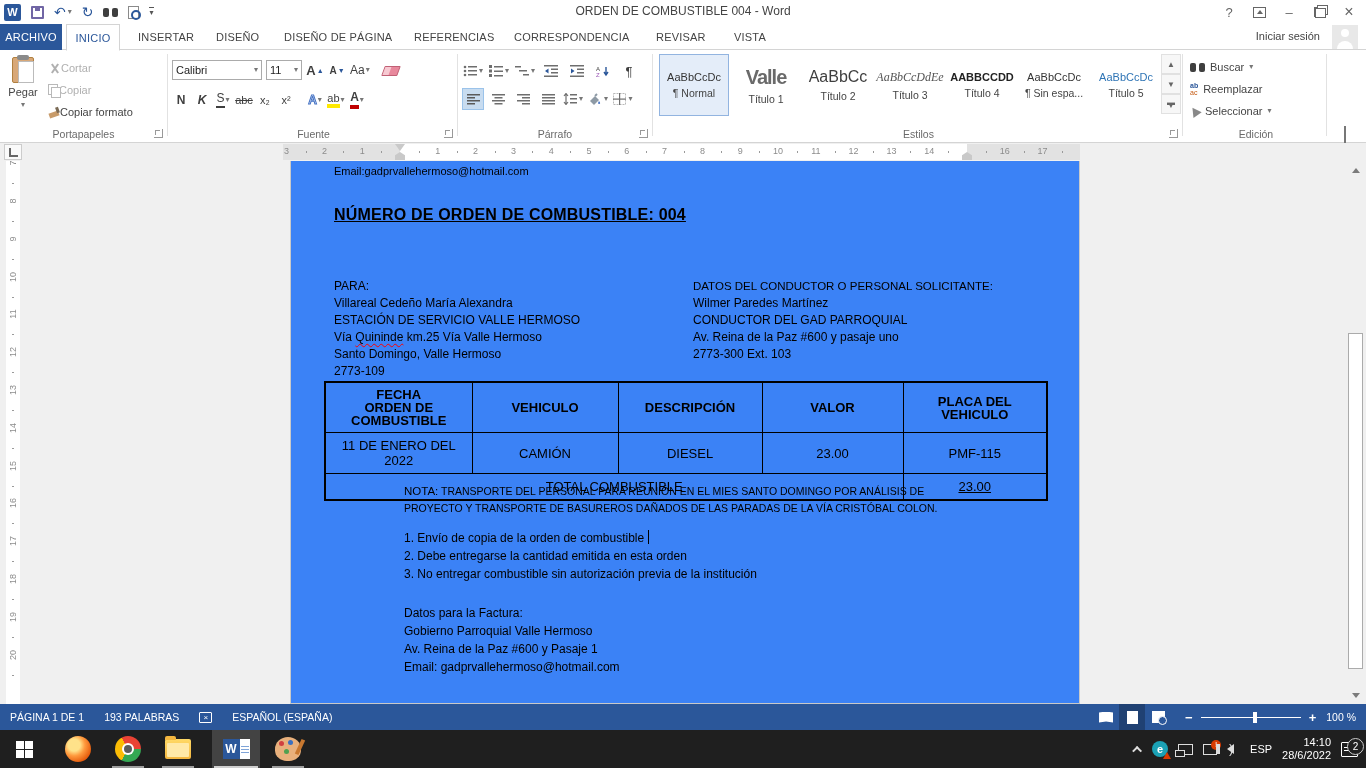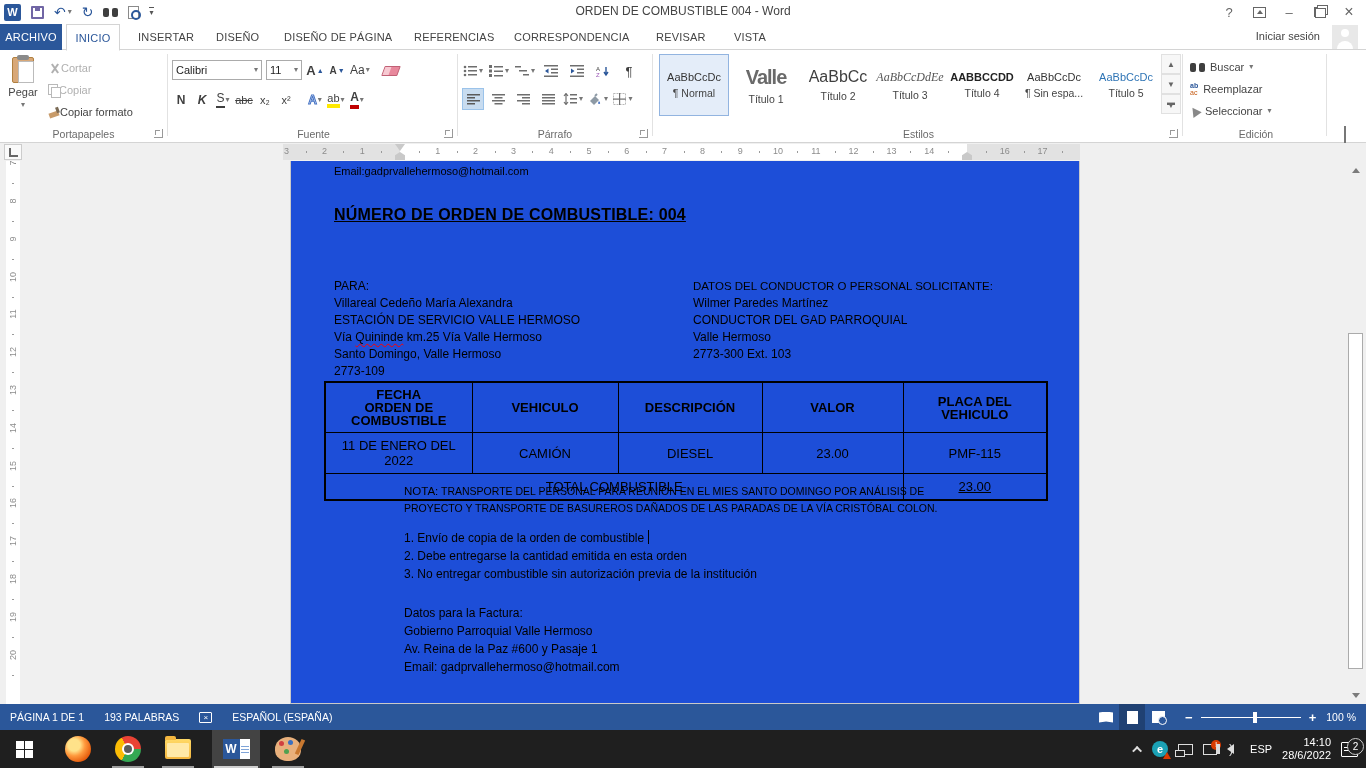--- a/index.html
+++ b/index.html
@@ -93,21 +93,21 @@
 .rnum{position:absolute;top:3px;font-size:9px;color:#8C8C8C;width:12px;text-align:center}
 .rtick{position:absolute;top:8px;width:1px;height:2px;background:#9a9a9a}
 .ind-top{position:absolute;left:395px;top:1px;width:0;height:0;border-left:5px solid transparent;border-right:5px solid transparent;border-top:7px solid #C9C9C9}
 .ind-bot{position:absolute;left:395px;top:9px;width:10px;height:8px;background:#C9C9C9;clip-path:polygon(50% 0,100% 40%,100% 100%,0 100%,0 40%)}
 .ind-right{position:absolute;left:962px;top:9px;width:10px;height:8px;background:#C9C9C9;clip-path:polygon(50% 0,100% 40%,100% 100%,0 100%,0 40%)}
 
 #docarea{position:absolute;left:0;top:161px;width:1366px;height:543px;background:#F0F0F0;overflow:hidden}
 #v-ruler{position:absolute;left:6px;top:0;width:14px;height:543px;background:#fff}
 .vnum{position:absolute;left:0;width:14px;text-align:center;font-size:9px;color:#8C8C8C;transform:rotate(-90deg)}
 .vtick{position:absolute;left:6px;width:2px;height:1px;background:#9a9a9a}
-#page{position:absolute;left:290px;top:0;width:790px;height:543px;background:#1d4ed8;border:1px solid #C9C9C9;border-top:none}
+#page{position:absolute;left:290px;top:0;width:790px;height:543px;background:#3b82f6;border:1px solid #C9C9C9;border-top:none}
 .dtxt{position:absolute;color:#000;font-size:12px;line-height:17px}
 .b{font-weight:normal}
 #heading{font-size:16px;font-weight:bold;text-decoration:underline;letter-spacing:.2px}
 .wavy{text-decoration:underline wavy #FF0000;text-decoration-thickness:1px;text-underline-offset:2px}
 #combtable{position:absolute;left:33px;top:220px;border-collapse:collapse;border:2px solid #000;table-layout:fixed}
 #combtable th,#combtable td{border:1px solid #000;text-align:center;vertical-align:middle;font-size:13px;color:#000;padding:5px}
 #combtable th{font-weight:bold;height:50px;white-space:pre-line;line-height:13px}
 .trow td{height:25px}
 .tot td{height:24px}
 .u{text-decoration:underline}
@@ -580,21 +580,21 @@
       <div class="b">ESTACIÓN DE SERVICIO VALLE HERMOSO</div>
       <div><span>Vía </span><span class="wavy">Quininde</span><span> km.25 Vía Valle Hermoso</span></div>
       <div>Santo Domingo, Valle Hermoso</div>
       <div>2773-109</div>
     </div>
 
     <div class="dtxt" style="left:402px;top:117px;width:360px">
       <div class="b" style="font-size:11.5px">DATOS DEL CONDUCTOR O PERSONAL SOLICITANTE:</div>
       <div>Wilmer Paredes Martínez</div>
       <div class="b">CONDUCTOR DEL GAD PARROQUIAL</div>
-      <div>Valle Hermoso</div>
+      <div>Av. Reina de la Paz #600 y pasaje uno</div>
       <div>2773-300 Ext. 103</div>
     </div>
 
     <table id="combtable">
       <tbody>
           <tr>
         <th style="width:147px">FECHA
 ORDEN DE
 COMBUSTIBLE</th>
         <th style="width:146px">VEHICULO</th>

